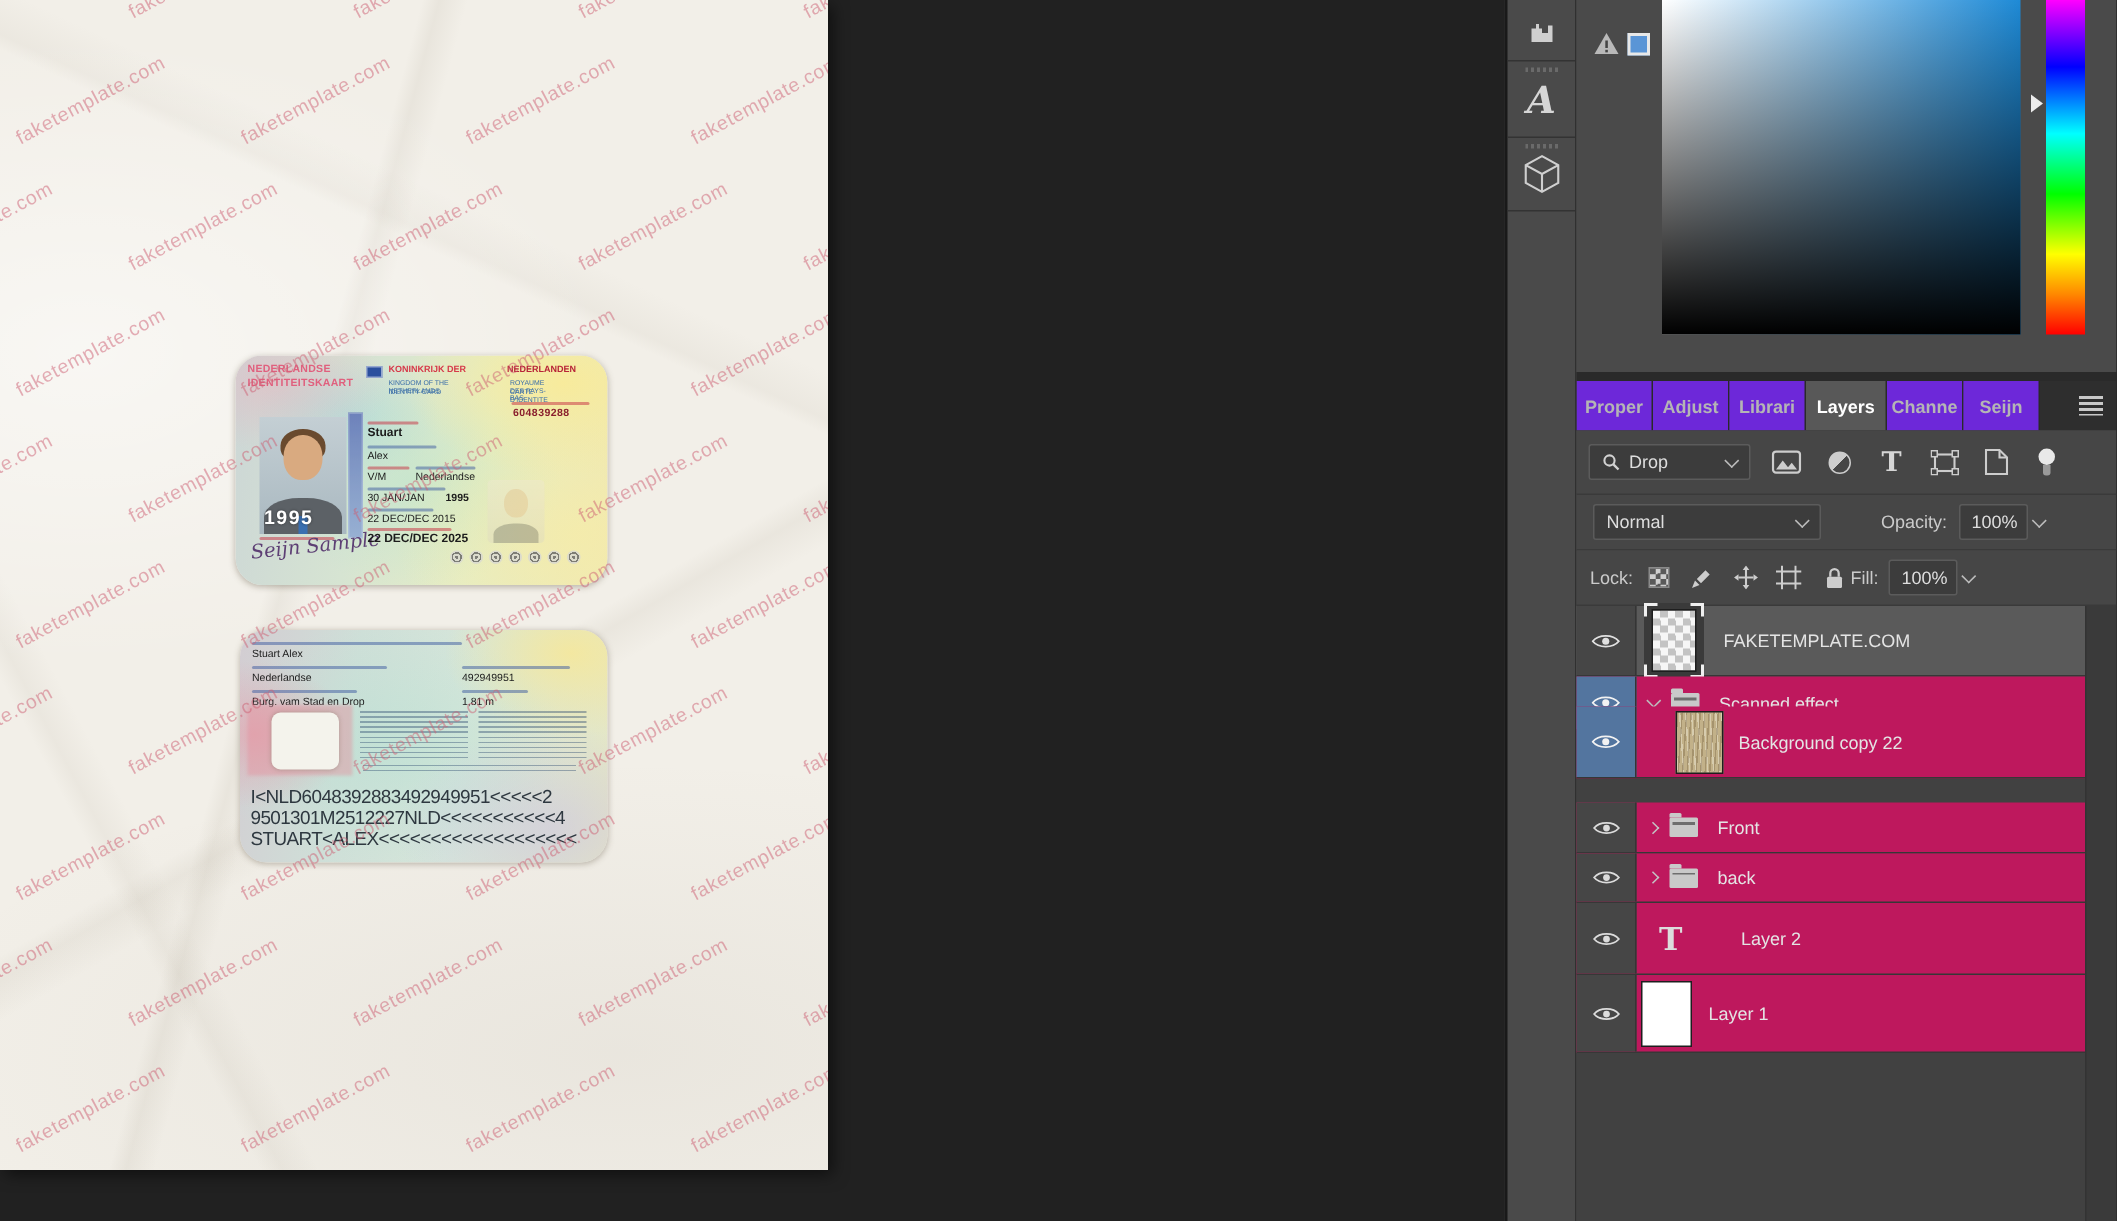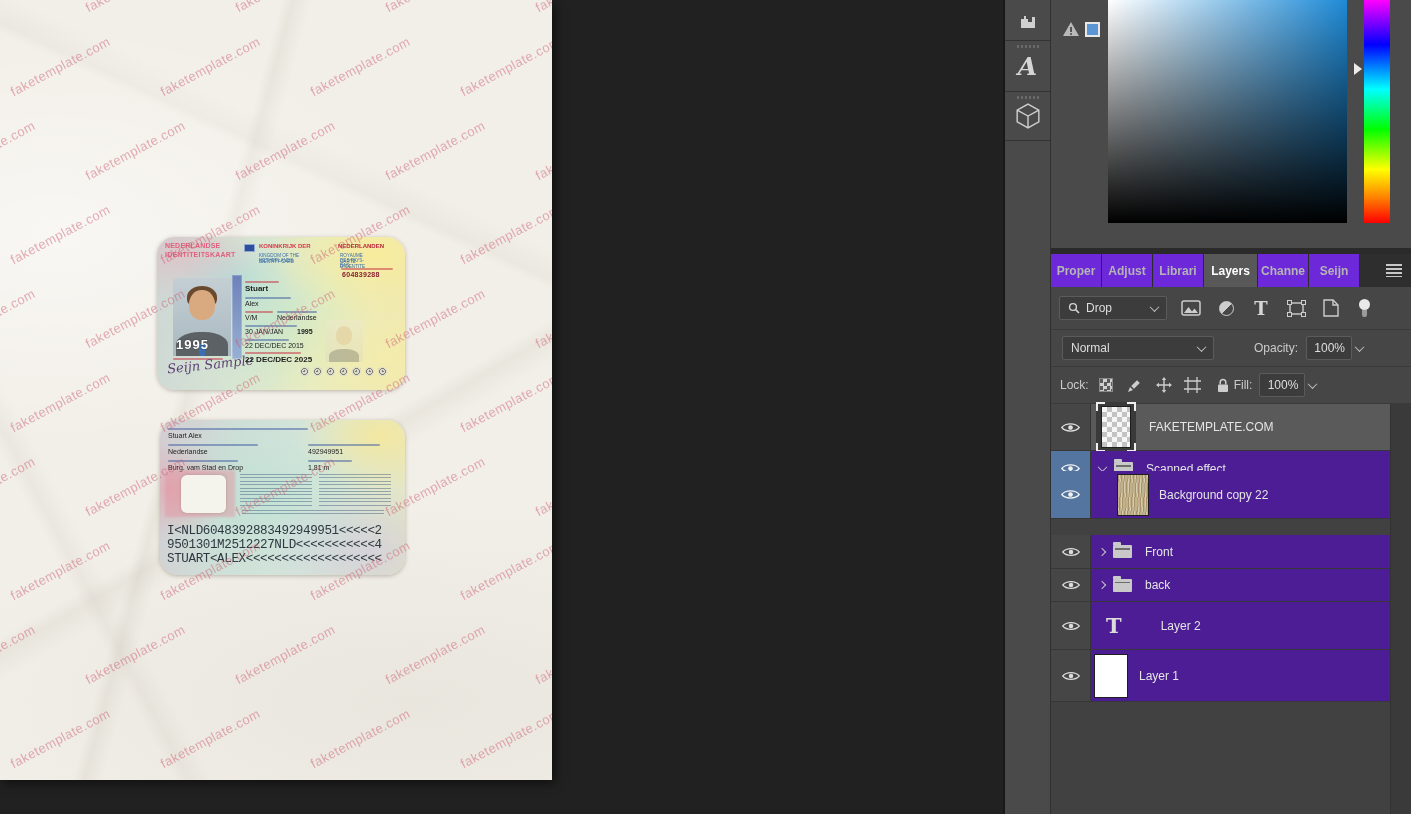--- a/index.html
+++ b/index.html
@@ -73,21 +73,21 @@
              box-shadow:inset 0 0 0 1px rgba(255,255,255,.5); }
   .fv { color:#1c1c1c; }
   .bold { font-weight:bold; }
 
   .para { position:absolute; opacity:.6;
           background:repeating-linear-gradient(to bottom, rgba(35,65,105,.65) 0 1px, transparent 1px 3.4px); }
   #bc-pink { position:absolute; left:5px; top:50px; width:70px; height:47px;
              background:rgba(228,145,158,.45); filter:blur(1px); }
   #bc-white { position:absolute; left:21px; top:55px; width:45px; height:38px;
               background:#f4f3ec; border-radius:6px; box-shadow:0 0 3px rgba(120,110,90,.4); }
-  .mrz { position:absolute; left:7px; font-family:Liberation Mono, monospace;
+  .mrz { position:absolute; left:7px; font-family:Liberation Sans, sans-serif;
          font-size:12.6px; color:#2e3840; letter-spacing:-.4px; white-space:pre; }
 
   
   #dock-strip { position:absolute; left:1003px; top:0; width:48px; height:814px;
                 background:#4a4a4a; border-left:2px solid #191919; border-right:1px solid #303030; }
   .strip-cell { position:relative; width:100%; border-bottom:1px solid #333;
                 display:flex; align-items:center; justify-content:center; }
   .strip-grip { position:absolute; top:4px; left:50%; transform:translateX(-50%);
                 width:22px; height:3px; opacity:.5;
                 background:repeating-linear-gradient(to right, #8a8a8a 0 2px, transparent 2px 4px); }
@@ -148,21 +148,21 @@
   .val-chev { margin-left:4px; }
   .checker-sm { width:14px; height:14px;
     background:conic-gradient(#cfcfcf 0 25%, #5a5a5a 0 50%, #cfcfcf 0 75%, #5a5a5a 0);
     background-size:7px 7px; border:1px solid #8a8a8a; }
 
   
   #layers-list { position:absolute; left:0; top:404px; width:360px; height:410px; background:#414141; }
   #scroll-gutter { position:absolute; right:0; top:0; width:21px; height:410px; background:#3a3a3a;
                    border-left:1px solid #333; }
   .lrow { position:absolute; left:0; width:339px; display:flex; align-items:center;
-          border-bottom:1px solid #373737; background:#4c1d95; }
+          border-bottom:1px solid #373737; background:#be185d; }
   .lrow.selected { background:#5a5a5a; }
   .eye-cell { flex:0 0 40px; align-self:stretch; display:flex; align-items:center; justify-content:center;
               border-right:1px solid #353535; background:#464646; }
   .eye-cell.blue { background:#53759f; }
   .lname { font-size:12px; color:#e4e4e4; margin-left:13px; white-space:nowrap; }
   .thumb { border:1px solid #1e1e1e; }
   .thumb.checker { width:30px; height:42px;
     background:conic-gradient(#c3c3c3 0 25%, #f6f6f6 0 50%, #c3c3c3 0 75%, #f6f6f6 0);
     background-size:10px 10px; }
   .sel-brackets { position:relative; width:40px; height:50px; margin-left:5px;

